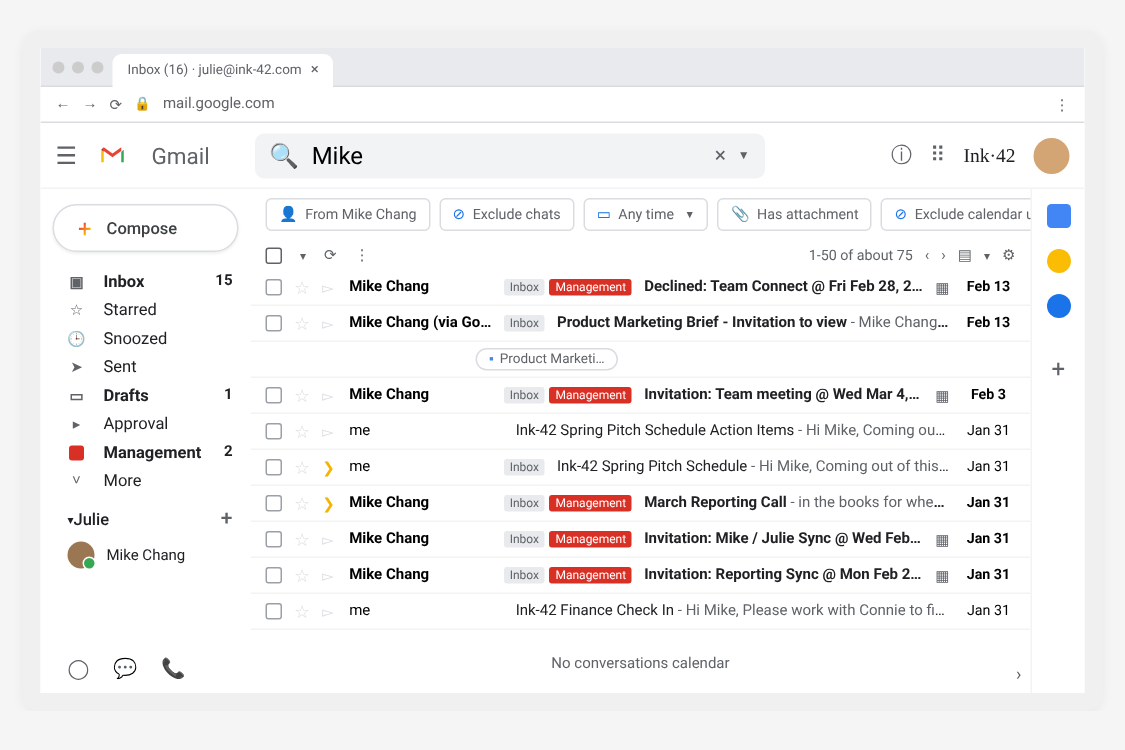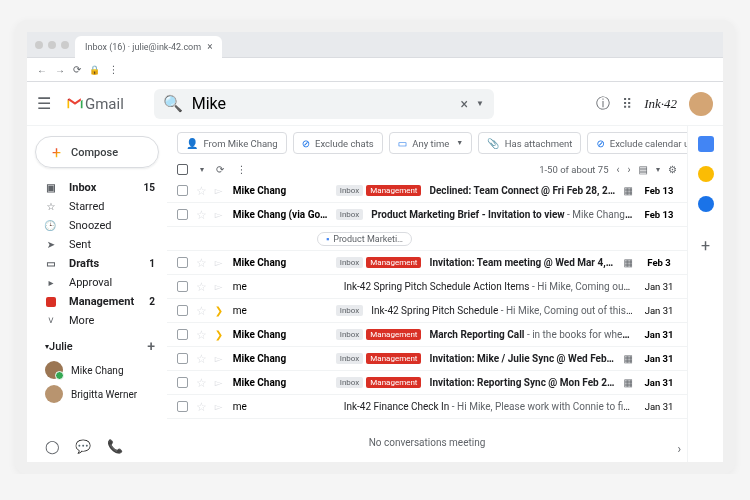--- a/index.html
+++ b/index.html
@@ -9,30 +9,30 @@
 .chrome-bar{height:26px;background:#e8eaed;display:flex;align-items:center;padding:0 8px;gap:6px;border-bottom:1px solid #dadce0}
 .mac-dots{display:flex;gap:5px}
 .dot{width:8px;height:8px;border-radius:50%;background:#ccc}
 .tab{background:#fff;height:22px;padding:2px 10px;border-radius:6px 6px 0 0;font-size:9px;color:#5f6368;display:flex;align-items:center;gap:6px;margin-top:4px}
 .tab-x{font-size:10px;color:#5f6368}
 .url-bar{height:24px;display:flex;align-items:center;gap:8px;padding:0 10px;border-bottom:1px solid #dadce0;font-size:10px;color:#5f6368}
 .lock{font-size:9px}
 .url{flex:1}
 .header{height:44px;display:flex;align-items:center;padding:0 10px;gap:10px;border-bottom:1px solid #f1f3f4}
 .menu-icon{width:18px;color:#5f6368;font-size:16px}
-.logo{display:flex;align-items:center;gap:0}
+.logo{display:flex;align-items:center;gap:16px}
 .logo svg{width:20px;height:20px}
 .logo-text{font-size:15px;color:#5f6368;font-weight:400}
 .search{flex:1;max-width:340px;height:30px;background:#f1f3f4;border-radius:6px;display:flex;align-items:center;padding:0 10px;gap:8px;margin-left:20px}
 .search input{border:none;background:transparent;outline:none;font-size:16px;flex:1}
 .search-x{font-size:14px;color:#5f6368;cursor:pointer}
 .search-caret{font-size:8px;color:#5f6368}
 .hdr-right{margin-left:auto;display:flex;align-items:center;gap:12px}
 .help-icon,.apps-icon{color:#5f6368;font-size:14px}
-.brand{font-size:13px;font-style:italic;font-family:Georgia,serif;color:#202124}
+.brand{font-size:13px;font-family:Georgia,serif;color:#202124}
 .avatar{width:24px;height:24px;border-radius:50%;background:#d4a574}
 .body{flex:1;display:flex;overflow:hidden}
 .sidebar{width:140px;display:flex;flex-direction:column;font-size:11px;color:#202124;padding-top:6px}
 .compose{margin:4px 8px 10px;height:32px;border:1px solid #dadce0;border-radius:18px;display:flex;align-items:center;padding:0 16px;gap:10px;box-shadow:0 1px 2px rgba(60,64,67,.1);font-size:11px;color:#3c4043;font-weight:500}
 .plus{font-size:16px;font-weight:400;background:linear-gradient(135deg,#4285f4 0%,#ea4335 33%,#fbbc04 66%,#34a853 100%);-webkit-background-clip:text;color:transparent}
 .nav-item{display:flex;align-items:center;padding:3px 12px 3px 18px;gap:12px;cursor:pointer}
 .nav-item.bold{font-weight:700}
 .nav-item .ico{width:12px;display:flex;justify-content:center;color:#5f6368;font-size:10px}
 .nav-item .cnt{margin-left:auto;font-size:10px;color:#5f6368}
 .nav-item.bold .cnt{font-weight:700;color:#202124}
@@ -100,20 +100,21 @@
     <span>Inbox (16) · julie@ink-42.com</span>
     <span class="tab-x">×</span>
   </div>
 </div>
 
 <div class="url-bar">
   <span>←</span>
   <span>→</span>
   <span>⟳</span>
   <span class="lock">🔒</span>
+  <span class="url">mail.google.com</span>
   <span>⋮</span>
 </div>
 
 <div class="header">
   <span class="menu-icon">☰</span>
   <div class="logo">
     <svg viewBox="0 0 24 24">
             <path fill="#EA4335" d="M5 5l7 5 7-5v3l-7 5-7-5z"></path>
             <path fill="#FBBC04" d="M3 7v10h2V8.5z"></path>
             <path fill="#34A853" d="M21 7v10h-2V8.5z"></path>
@@ -183,24 +184,20 @@
           </div>
     <div class="section-hdr">
       <span class="caret">▾ </span>
       <span>Julie</span>
       <span class="plus-sm">+</span>
     </div>
     <div id="contacts">
             <div class="contact">
               <div class="av c1"></div>
               <span>Mike Chang</span>
-            </div>
-            <div class="contact">
-              <div class="av c3"></div>
-              <span>Brigitta Werner</span>
             </div>
           </div>
     <div class="sb-footer">
       <span>◯</span>
       <span>💬</span>
       <span>📞</span>
     </div>
   </div>
 
   <div class="main">
@@ -343,21 +340,21 @@
             <div class="row">
               <div class="cb2"></div>
               <span class="star">☆</span>
               <span class="imp ">▻</span>
               <span class="sender">me</span>
               <span class="labels"></span>
               <span class="subj">Ink-42 Finance Check In<span class="snip"> - Hi Mike, Please work with Connie to find time for our te…</span></span>
               <span class="date">Jan 31</span>
             </div>
           </div>
-    <div class="footer-txt">No conversations meeting</div>
+    <div class="footer-txt">No conversations calendar</div>
     <span class="scroll-hint">›</span>
   </div>
 
   <div class="rail">
     <div class="rail-icon ri1"></div>
     <div class="rail-icon ri2"></div>
     <div class="rail-icon ri3"></div>
     <span class="rail-plus">+</span>
   </div>
 </div>

